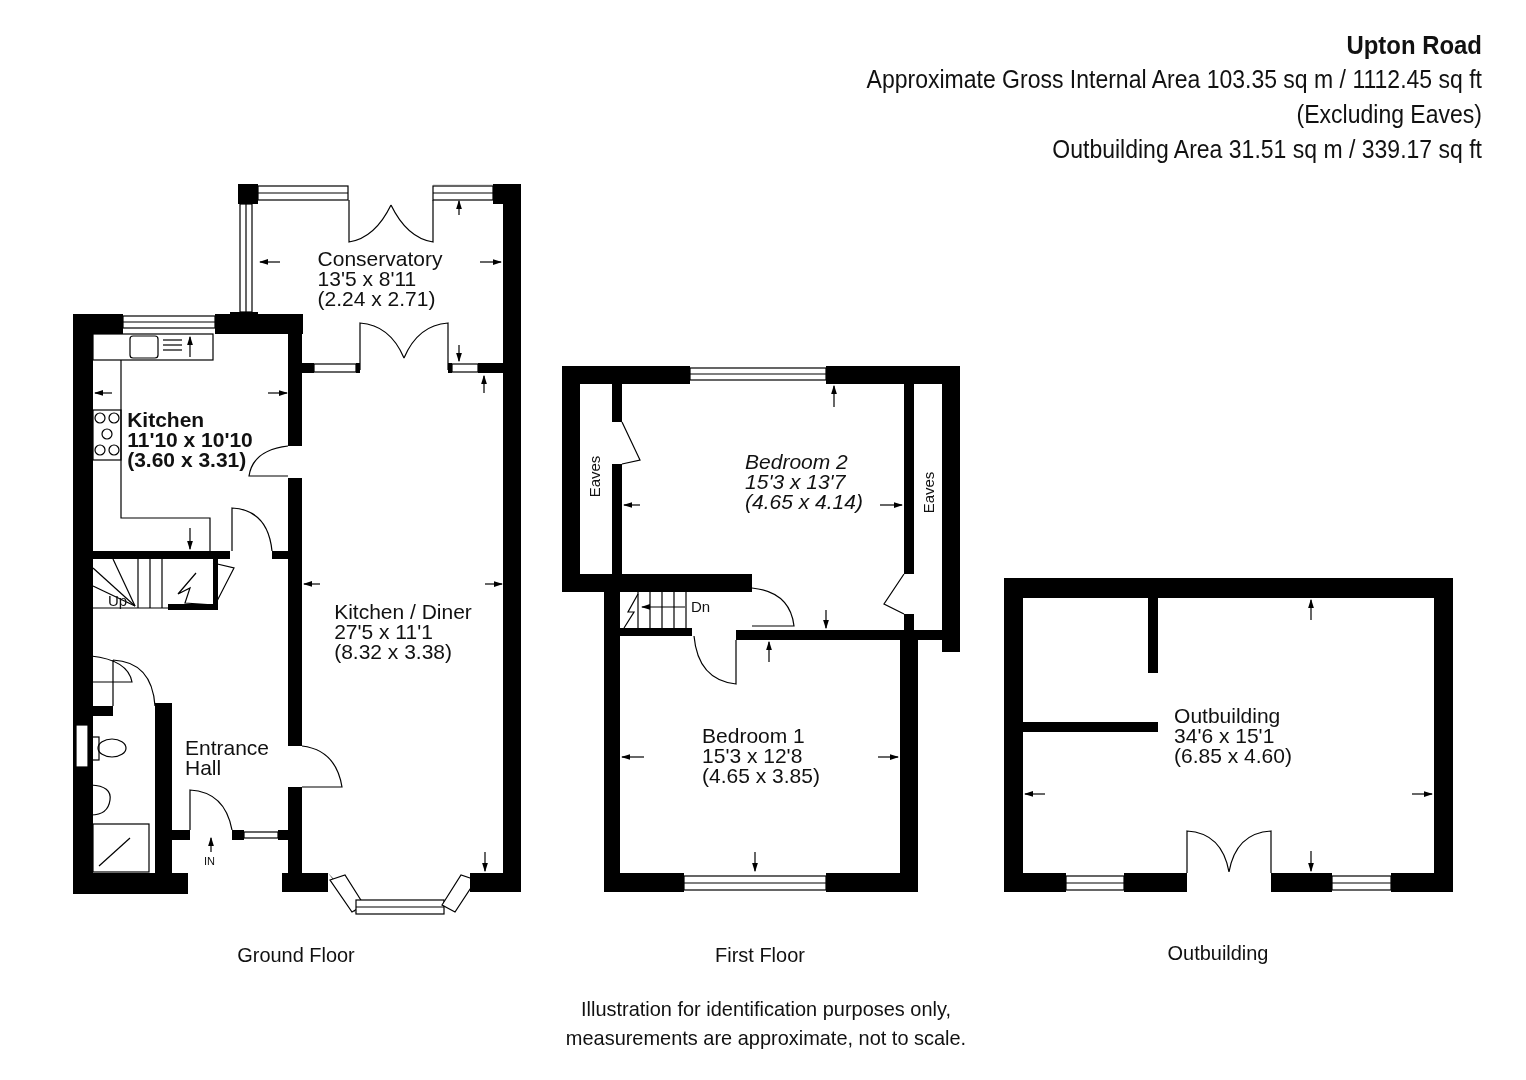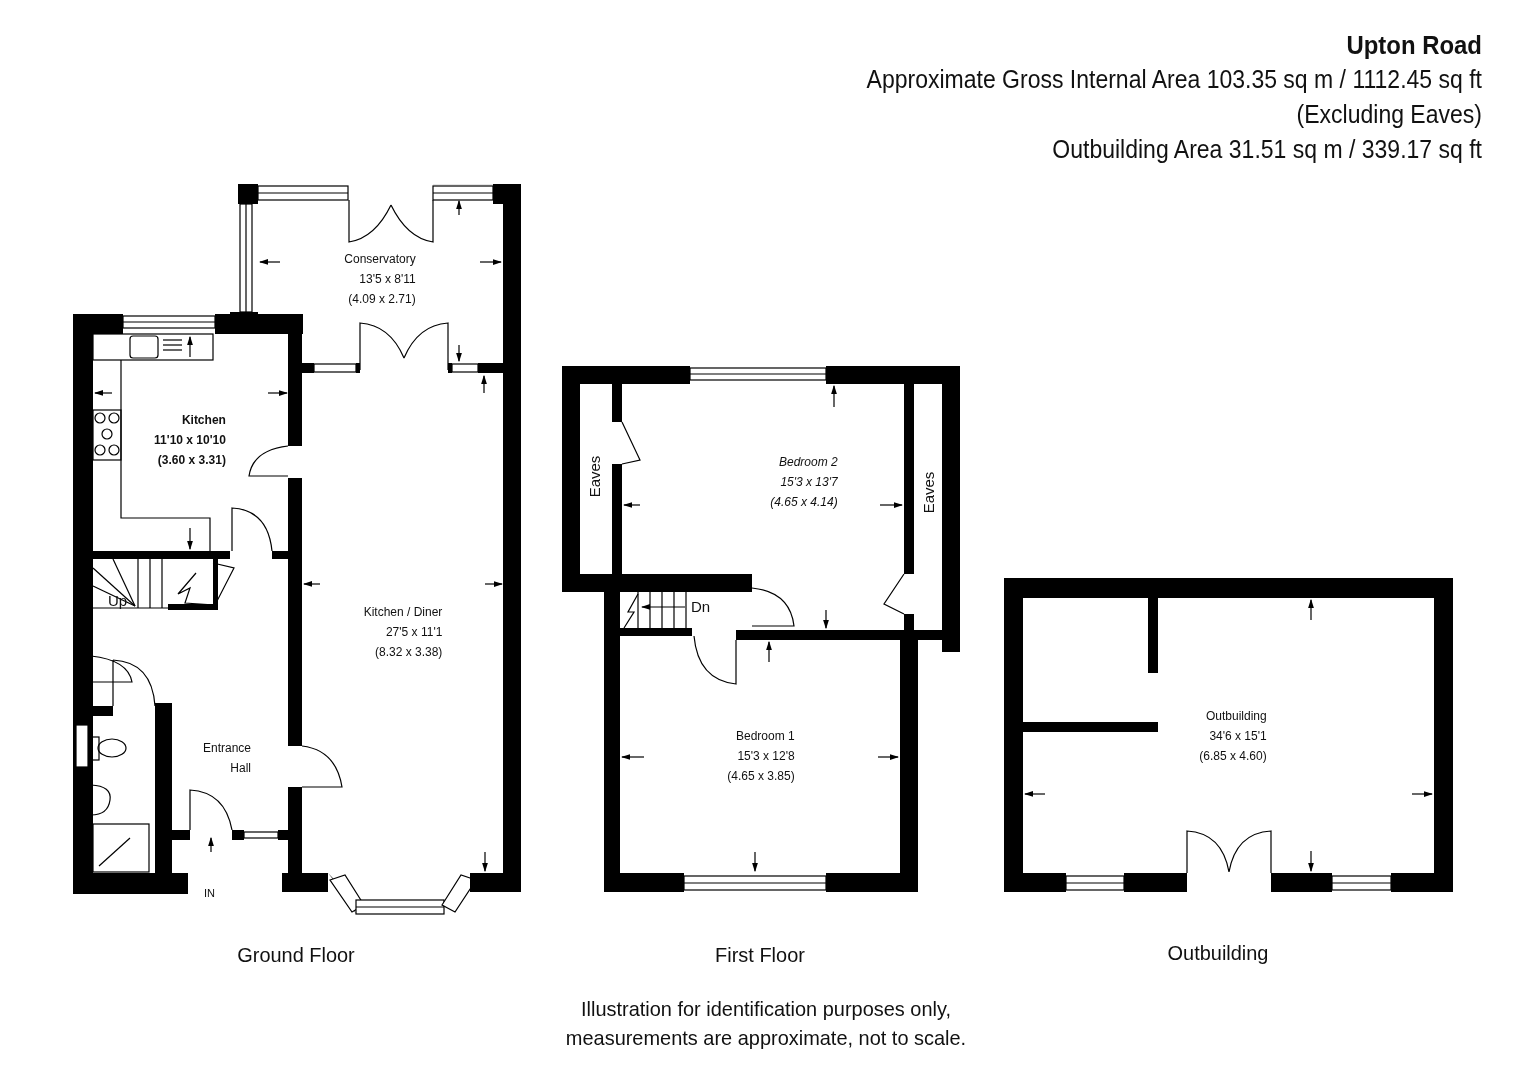--- a/index.html
+++ b/index.html
@@ -6,21 +6,21 @@
   body { width: 1526px; height: 1080px; position: relative; overflow: hidden;
          font-family: "Liberation Sans", "DejaVu Sans", sans-serif; color: #111; }
   .header { position: absolute; left: 17px; top: 28px; width: 1526px; text-align: right; }
   .title { font-size: 26px; font-weight: bold; line-height: 34px; transform: scaleX(0.92); }
   .subline { font-size: 25px; line-height: 35px; transform: scaleX(0.92); }
   svg.plan { position: absolute; left: 0; top: 0; }
   .wall { fill: #000; }
   .thin { fill: none; stroke: #000; stroke-width: 1.2; }
   .win { fill: #fff; stroke: #000; stroke-width: 1.2; }
   .arrow { stroke: #000; stroke-width: 1.2; fill: none; }
-  .room-label { position: absolute; text-align: right; font-size: 12px; line-height: 20px; white-space: nowrap; transform: translateX(-50%); }
+  .room-label { position: absolute; text-align: left; font-size: 21px; line-height: 20px; white-space: nowrap; transform: translateX(-50%); }
   .floor-label { position: absolute; font-size: 21px; transform: translateX(-50%) scaleX(0.95); white-space: nowrap; }
   .eaves { position: absolute; font-size: 15px; white-space: nowrap; transform: rotate(-90deg); transform-origin: center; }
   .footer { position: absolute; left: 0; top: 994px; width: 1532px; text-align: center; font-size: 21px; line-height: 29px; transform: scaleX(0.95); }
   .small { position: absolute; font-size: 15px; }
 </style>
 </head>
 <body>
 
 <div class="header">
   <div class="title">Upton Road</div>
@@ -210,38 +210,38 @@
     <line class="arrow" x1="1045" y1="794" x2="1025" y2="794" marker-end="url(#ah)"></line>
     <line class="arrow" x1="1412" y1="794" x2="1432" y2="794" marker-end="url(#ah)"></line>
     <line class="arrow" x1="1311" y1="620" x2="1311" y2="600" marker-end="url(#ah)"></line>
     <line class="arrow" x1="1311" y1="851" x2="1311" y2="871" marker-end="url(#ah)"></line>
   </g>
 </svg>
 
 <div class="room-label" style="left:380px; top:249px;">
   <div>Conservatory</div>
   <div>13'5 x 8'11</div>
-  <div>(4.09 x 2.71)</div>
+  <div>(2.24 x 2.71)</div>
 </div>
 <div class="room-label" style="left:190px; top:410px;font-weight:bold;">
   <div>Kitchen</div>
   <div>11'10 x 10'10</div>
   <div>(3.60 x 3.31)</div>
 </div>
 <div class="room-label" style="left:403px; top:602px;">
   <div>Kitchen / Diner</div>
   <div>27'5 x 11'1</div>
   <div>(8.32 x 3.38)</div>
 </div>
 <div class="room-label" style="left:227px; top:738px;">
   <div>Entrance</div>
   <div>Hall</div>
 </div>
 <div class="small" style="left:108px; top:592px;">Up</div>
-<div class="small" style="left:204px; top:855px; font-size:11px;margin-top:32px;">IN</div>
+<div class="small" style="left:204px; top:855px; font-size:11px;">IN</div>
 
 <div class="room-label" style="left:804px; top:452px;font-style:italic;">
   <div>Bedroom 2</div>
   <div>15'3 x 13'7</div>
   <div>(4.65 x 4.14)</div>
 </div>
 <div class="room-label" style="left:761px; top:726px;">
   <div>Bedroom 1</div>
   <div>15'3 x 12'8</div>
   <div>(4.65 x 3.85)</div>

